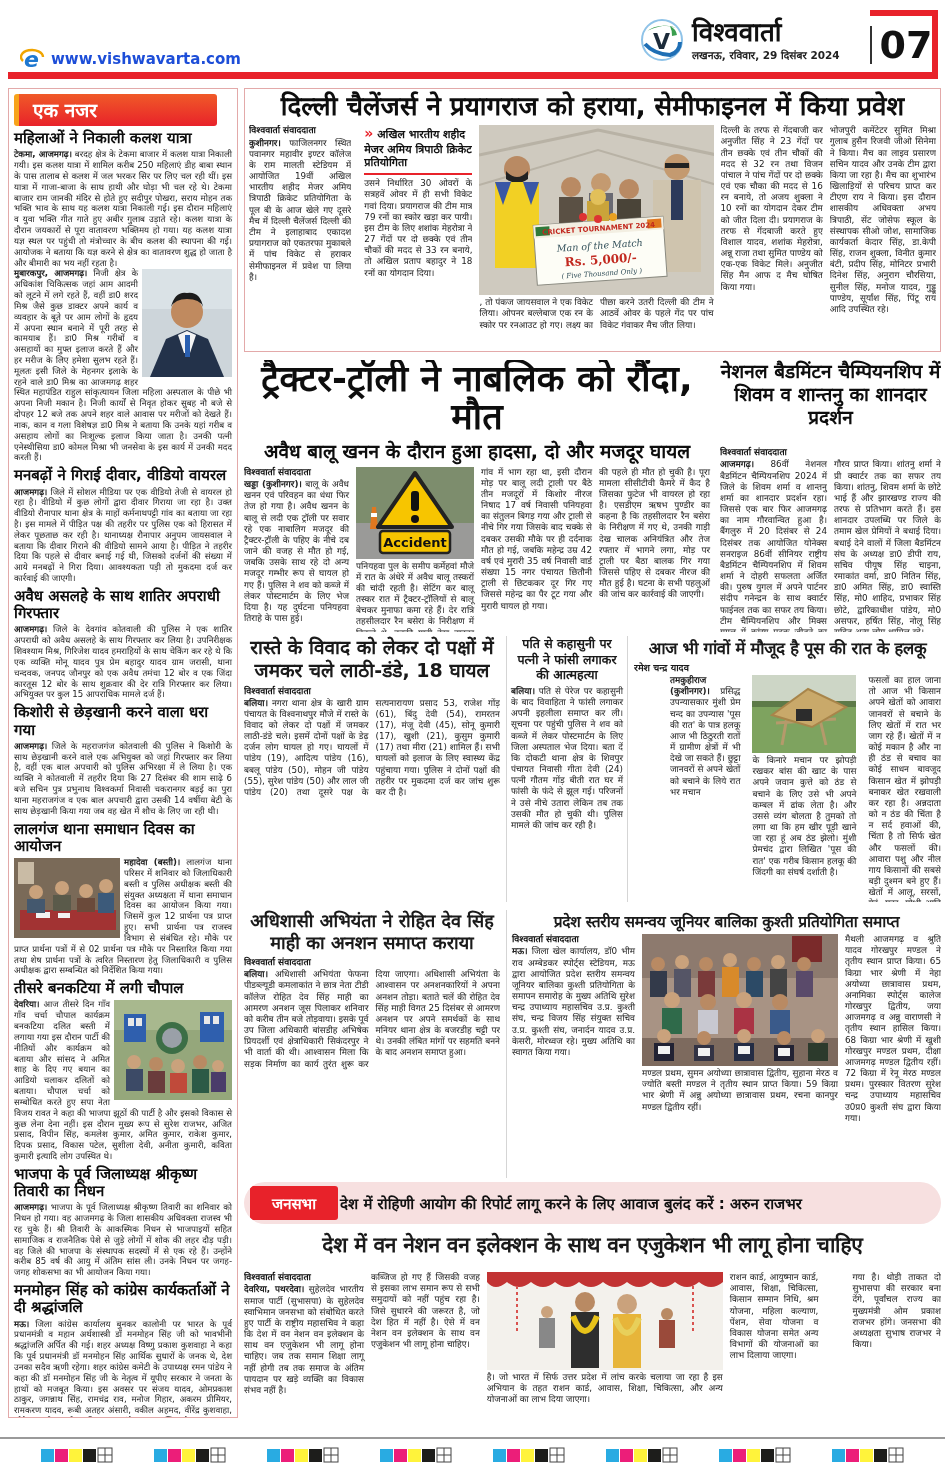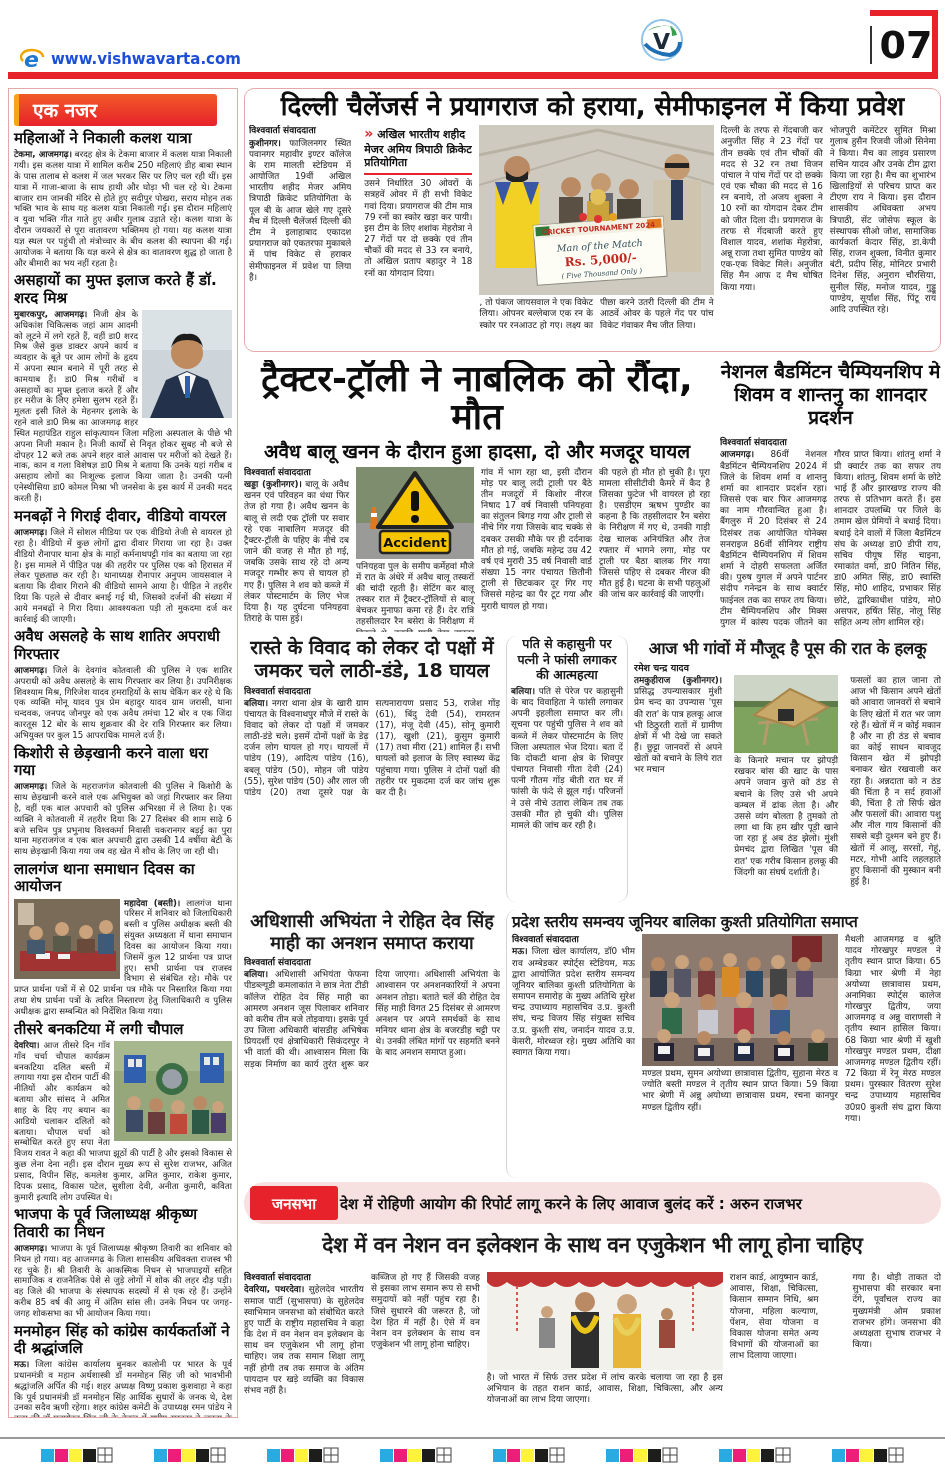--- a/index.html
+++ b/index.html
@@ -25,54 +25,54 @@
   .og-title{width:170px;background:linear-gradient(180deg,#f05a28,#e8222a);
             border-left:5px solid #f7a31b;border-radius:3px;color:#fff;
             font-size:19px;font-weight:bold;padding:3px 14px;margin:2px 0 4px;}
   .og-h{font-size:15px;font-weight:bold;color:#0d0d0d;margin:4px 0 2px;line-height:1.15;}
   .og-b{font-size:8.6px;line-height:1.26;text-align:justify;color:#222;}
   .dl{font-weight:bold;}
   .ph-r{float:right;margin:1px 0 2px 4px;}
   .ph-l{float:left;margin:1px 4px 2px 0;}
   
   .main{position:absolute;left:244px;top:88px;width:697px;height:1330px;}
-  .blk{position:absolute;box-sizing:border-box;overflow:hidden;border-radius:10px;}
+  .blk{position:absolute;box-sizing:border-box;overflow:hidden;}
   .bodytxt{font-size:8.8px;line-height:1.27;text-align:justify;color:#222;}
   .rep{font-size:9px;font-weight:bold;color:#111;margin-bottom:1px;}
   .cols2{columns:2;column-gap:7px;}
   
   .cricket{left:0;top:0;width:697px;height:264px;border:1px solid #e3a9a9;padding:2px 4px;}
   .cricket .hl{font-size:26px;font-weight:bold;text-align:center;color:#0d0d0d;line-height:1.2;}
   .crow{display:flex;gap:7px;margin-top:3px;}
   .ccol{overflow:hidden;}
   .pullq{border-bottom:2px solid #e8222a;padding-bottom:3px;margin-bottom:3px;
          font-size:11px;font-weight:bold;color:#111;line-height:1.25;}
   .pullq .qm{color:#e8222a;font-size:14px;}
   
   .tractor{left:0;top:272px;width:470px;height:272px;padding-right:4px;}
   .tractor .hl{font-size:36px;font-weight:bold;text-align:center;line-height:1.05;color:#0d0d0d;}
   .tractor .sub{font-size:19px;font-weight:bold;text-align:center;color:#0d0d0d;margin:2px 0 3px;}
   .trow{display:flex;gap:7px;}
   
   .badminton{left:476px;top:272px;width:221px;height:272px;}
-  .badminton .hl{font-size:19px;font-weight:bold;text-align:center;line-height:1.2;color:#0d0d0d;margin-bottom:7px;}
+  .badminton .hl{font-size:19px;font-weight:bold;text-align:center;line-height:1.2;color:#0d0d0d;margin-bottom:17px;}
   
   .lathi{left:0;top:548px;width:256px;height:266px;}
   .lathi .hl{font-size:19px;font-weight:bold;text-align:center;line-height:1.2;margin-bottom:2px;}
   .suicide{left:262px;top:548px;width:122px;height:266px;border-left:1px solid #d5d5d5;border-right:1px solid #d5d5d5;padding:0 4px;}
   .suicide .hl{font-size:12.5px;font-weight:bold;text-align:center;line-height:1.25;margin-bottom:3px;}
   .poos{left:390px;top:548px;width:307px;height:266px;}
   .poos .hl{font-size:16.5px;font-weight:bold;text-align:center;white-space:nowrap;letter-spacing:-0.3px;margin-bottom:2px;}
   .poos .auth{font-size:9.5px;font-weight:bold;margin:1px 0;}
-  .prow{display:flex;gap:12px;}
+  .prow{display:flex;gap:12px;margin-left:36px;}
   
   .anshan{left:0;top:822px;width:256px;height:268px;}
   .anshan .hl{font-size:18px;font-weight:bold;text-align:center;line-height:1.2;margin-bottom:2px;}
   .kushti{left:262px;top:822px;width:435px;height:268px;border-left:1px solid #d5d5d5;padding-left:5px;}
-  .kushti .hl{font-size:15.5px;font-weight:bold;text-align:left;white-space:nowrap;letter-spacing:-0.2px;margin-bottom:2px;}
+  .kushti .hl{font-size:15.5px;font-weight:bold;text-align:center;white-space:nowrap;letter-spacing:-0.2px;margin-bottom:2px;}
   .krow{display:flex;gap:7px;margin-top:2px;}
   
   .jansabha{left:0;top:1094px;width:697px;height:42px;background:#f7e0e0;border-radius:21px;
             display:flex;align-items:center;gap:2px;padding:0 6px;}
   .jlabel{background:#e8222a;color:#fff;font-size:15px;font-weight:bold;padding:7px 22px;border-radius:3px;}
   .jtext{font-size:15px;font-weight:bold;color:#111;}
   
   .election{left:0;top:1142px;width:697px;height:188px;}
   .election .hl{font-size:21px;font-weight:bold;text-align:center;white-space:nowrap;letter-spacing:-0.3px;margin-bottom:14px;}
   .erow{display:flex;gap:7px;}
@@ -98,37 +98,43 @@
       <span class="url">www.vishwavarta.com</span>
     </div>
     <div class="brand">
       <svg width="44" height="44" viewBox="0 0 44 44">
         <circle cx="22" cy="22" r="20" fill="#ffffff" stroke="#8fc3e8" stroke-width="2"></circle>
         <path d="M6 14 Q18 4 36 10 Q28 6 18 9 Q10 11 6 14Z" fill="#3a9e4e"></path>
         <path d="M5 26 Q14 36 30 37 Q40 34 40 24" fill="none" stroke="#1f6fb5" stroke-width="4"></path>
         <path d="M30 8 q6 3 7 9 l-5 1 q0-6-2-10Z" fill="#3a9e4e"></path>
         <text x="13" y="31" font-size="22" font-weight="bold" fill="#1c2b3a" font-family="DejaVu Sans, sans-serif">V</text>
       </svg>
+      <div>
+        <div class="bname">विश्ववार्ता</div>
+        <div class="bsub">
+          <span>लखनऊ,</span>
+          <span>रविवार, 29 दिसंबर 2024</span>
+        </div>
+      </div>
     </div>
     <div class="pgbox">
       <span class="num">07</span>
     </div>
   </div>
   <div class="redbar"></div>
 
   <aside class="og">
     <div class="og-title">एक नजर</div>
 
     <div>
       <div class="og-h">महिलाओं ने निकाली कलश यात्रा</div>
       <div class="og-b"><b class="dl">टेकमा, आजमगढ़।</b> <span>बरदह क्षेत्र के टेकमा बाजार में कलश यात्रा निकाली गयी। इस कलश यात्रा में शामिल करीब 250 महिलाएं डीह बाबा स्थान के पास तालाब से कलश में जल भरकर सिर पर लिए चल रही थीं। इस यात्रा में गाजा-बाजा के साथ हाथी और घोड़ा भी चल रहे थे। टेकमा बाजार राम जानकी मंदिर से होते हुए सदीपुर पोखरा, सराय मोहन तक भक्ति भाव के साथ यह कलश यात्रा निकाली गई। इस दौरान महिलाएं व युवा भक्ति गीत गाते हुए अबीर गुलाब उड़ाते रहे। कलश यात्रा के दौरान जयकारों से पूरा वातावरण भक्तिमय हो गया। यह कलश यात्रा यज्ञ स्थल पर पहुंची तो मंत्रोच्चार के बीच कलश की स्थापना की गई। आयोजक ने बताया कि यज्ञ करने से क्षेत्र का वातावरण शुद्ध हो जाता है और बीमारी का भय नहीं रहता है।</span></div>
     </div>
 
     <div>
-      <div class="og-h">असहायों का मुफ्त इलाज करते हैं डॉ. शरद मिश्र</div>
       <div class="og-b">
         <span class="ph-r">
           <svg class="photo" width="90" height="108" viewBox="0 0 90 108">
             <rect width="90" height="108" fill="#cdd5da"></rect>
             <rect x="0" y="0" width="90" height="40" fill="#dae2e6"></rect>
             <polygon points="8,108 24,70 45,61 66,70 82,108" fill="#23324a"></polygon>
             <polygon points="36,66 45,62 54,66 48,84 42,84" fill="#f4f4f4"></polygon>
             <rect x="43" y="66" width="5" height="22" fill="#2a5fb0"></rect>
             <circle cx="45" cy="43" r="16" fill="#c08a5f"></circle>
             <path d="M29 38 Q33 22 45 24 Q58 22 61 38 Q58 30 45 30 Q33 30 29 38Z" fill="#1c1c1c"></path>

